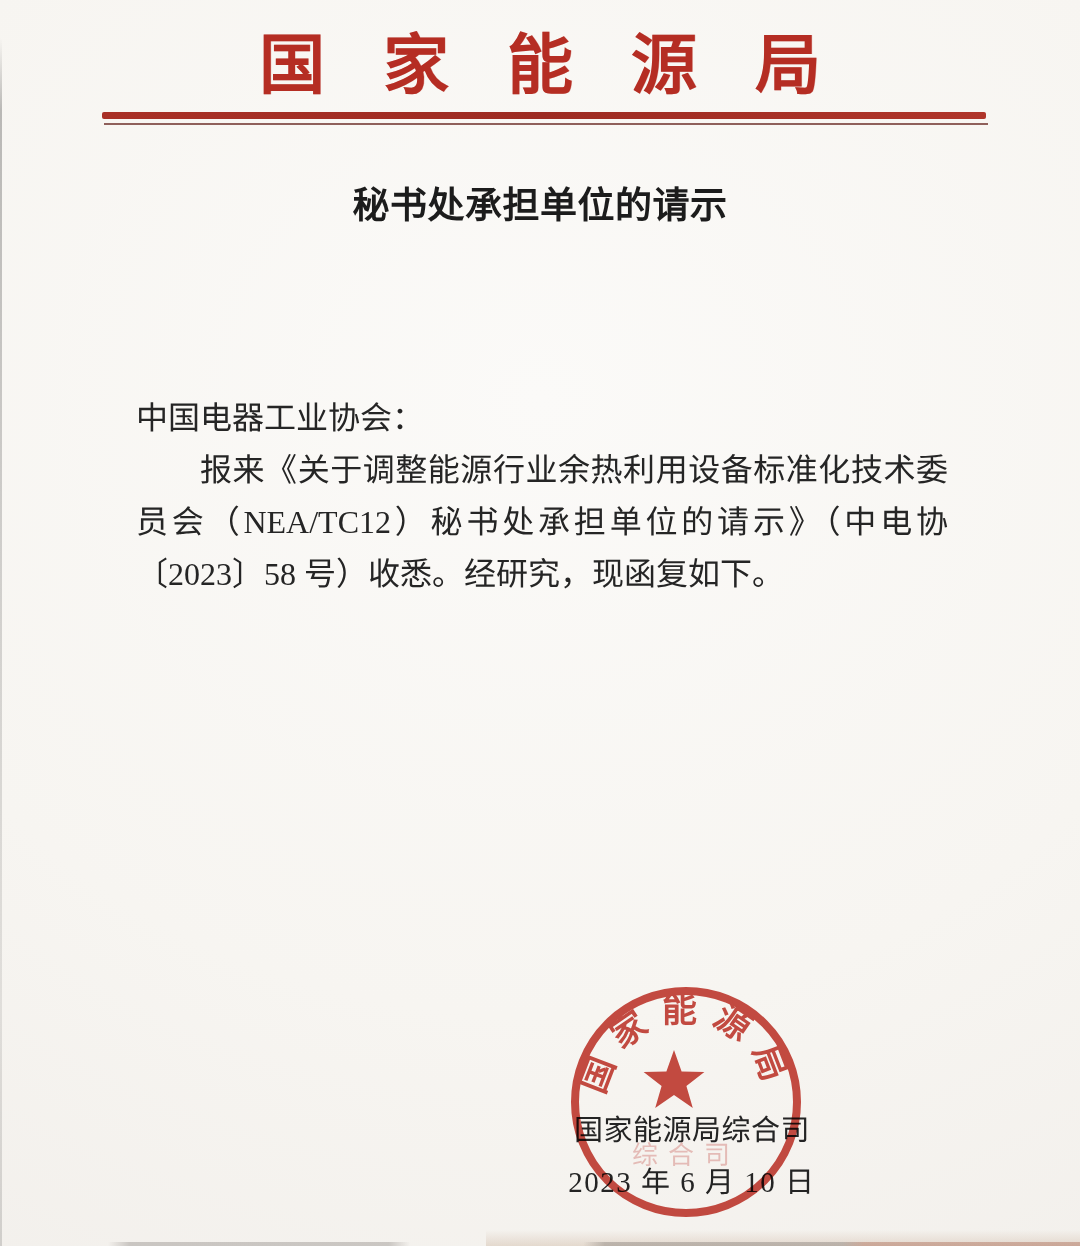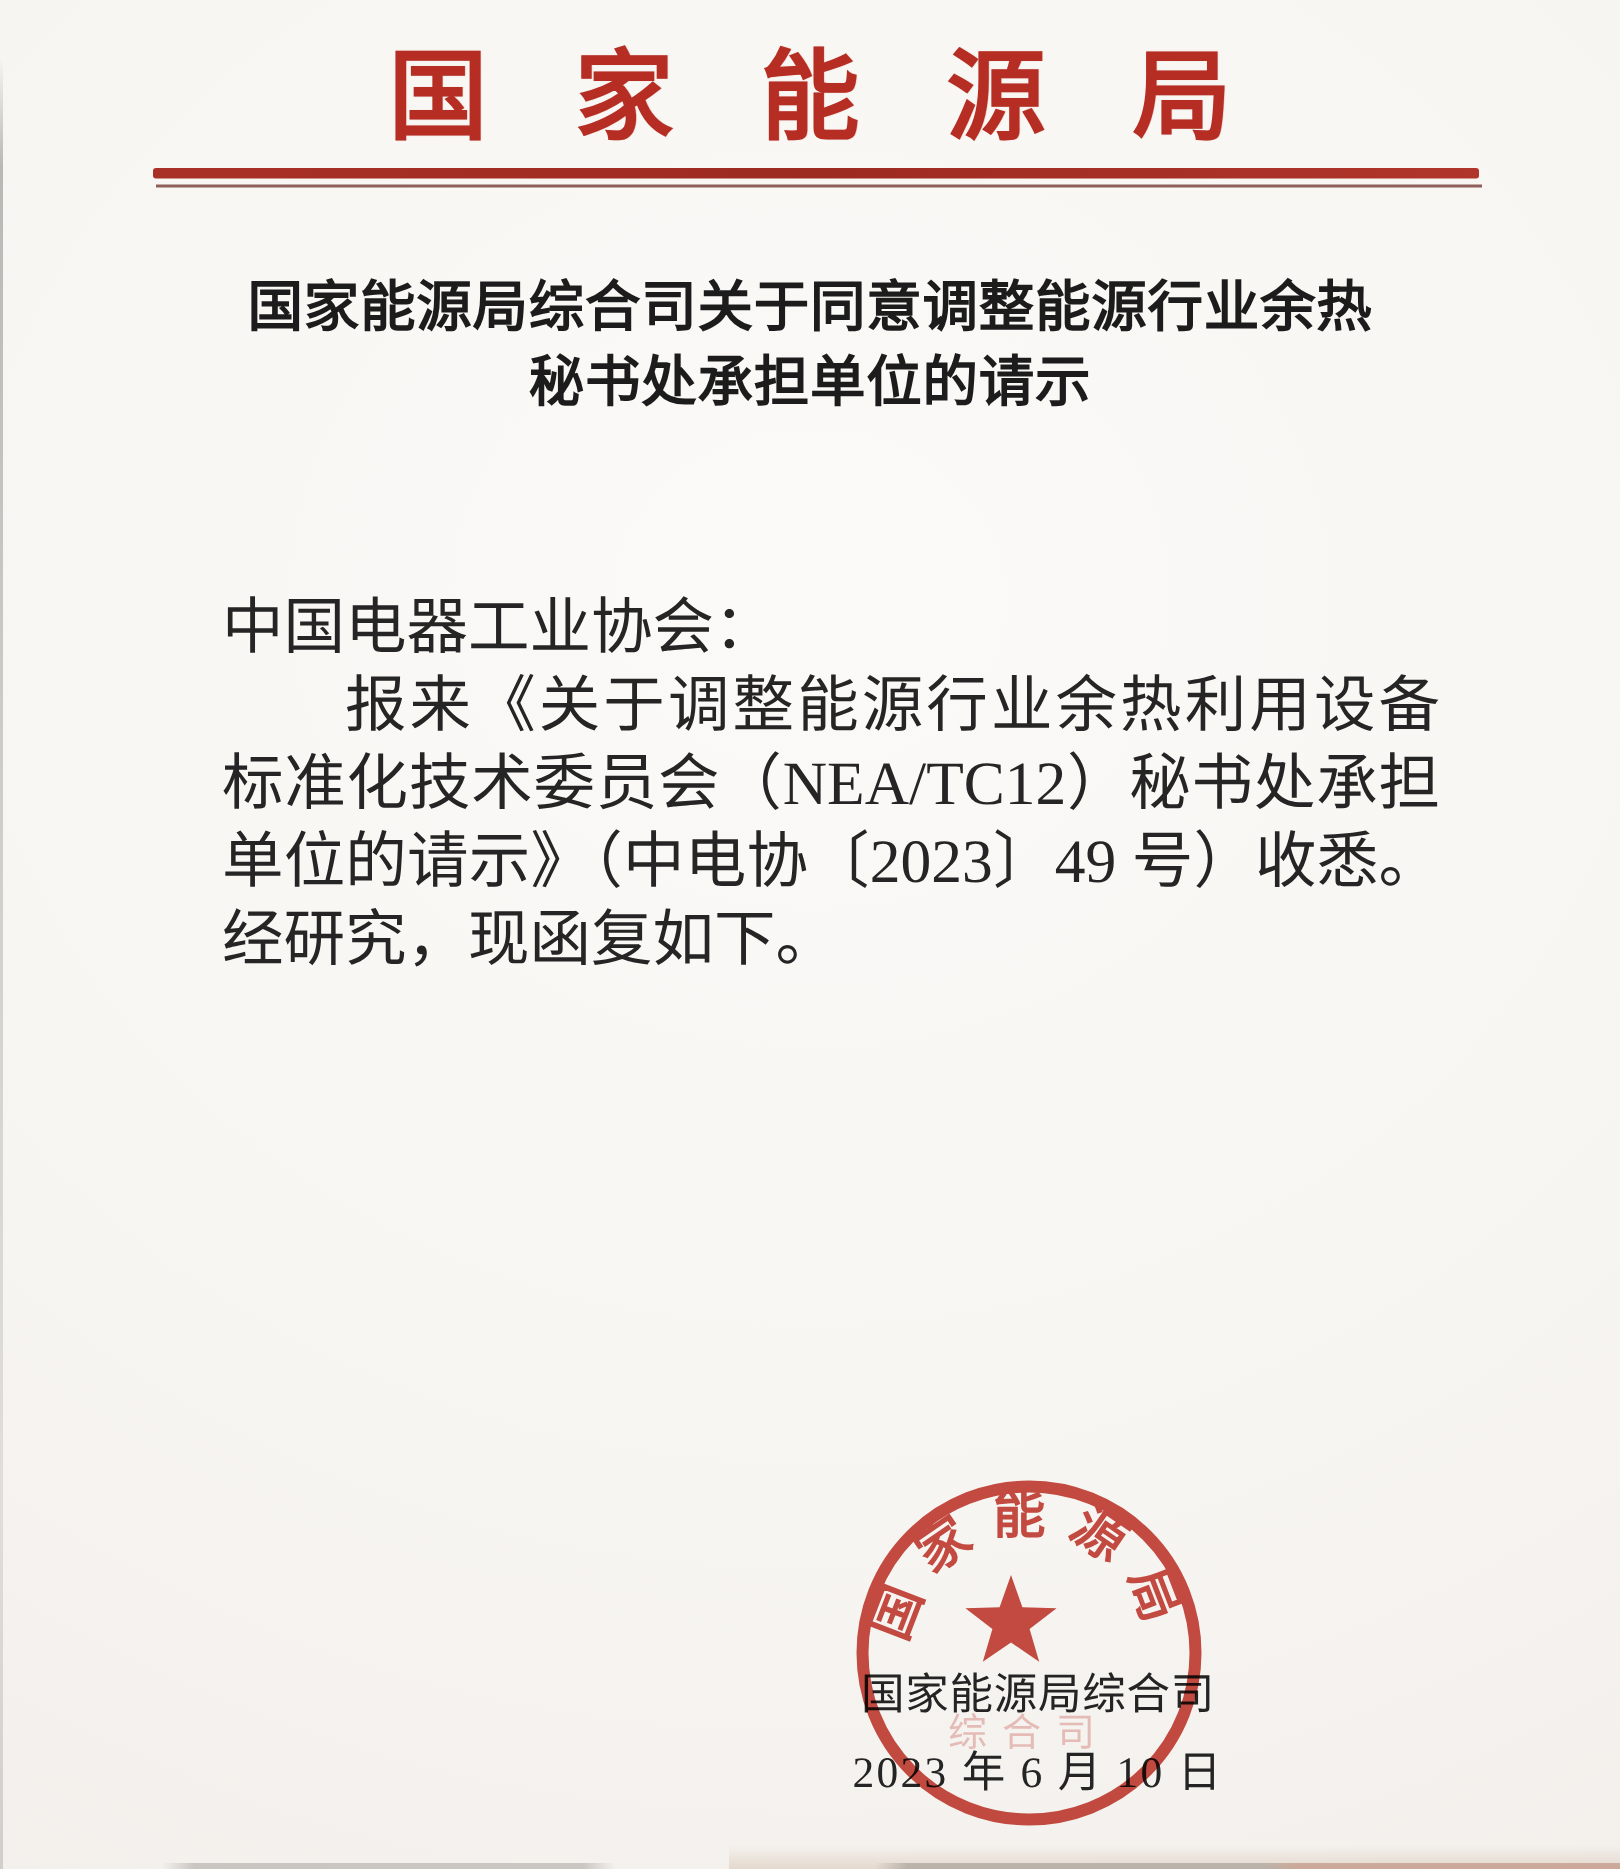--- a/index.html
+++ b/index.html
@@ -56,23 +56,23 @@
     font-size: 37px;
     line-height: 50px;
     font-weight: 700;
     color: #1c1c1c;
     letter-spacing: 0.5px;
   }
 
   
   .doc-body {
     position: absolute;
-    top: 392px; left: 148px;
+    top: 392px; left: 136px;
     width: 812px;
-    font-size: 41px;
+    font-size: 32px;
     line-height: 52px;
     color: #252525;
     text-align: justify;
     text-justify: inter-character;
     word-break: normal;
     font-family: Liberation Serif, serif;
   }
   .doc-body p { margin: 0; }
   .doc-body p.indent { text-indent: 2em; }
 
@@ -128,27 +128,26 @@
 </head>
 <body>
 
 <div class="page">
 
   <div class="agency">国家能源局</div>
   <div class="rule-thick"></div>
   <div class="rule-thin"></div>
 
   <div class="doc-title">
-    <div>国家能源局综合司关于同意调整能源行业余热</div>
     <div>秘书处承担单位的请示</div>
   </div>
 
   <div class="doc-body">
     <p>中国电器工业协会：</p>
-    <p class="indent">报来《关于调整能源行业余热利用设备标准化技术委员会（NEA/TC12）秘书处承担单位的请示》（中电协〔2023〕49 号）收悉。经研究，现函复如下。</p>
+    <p class="indent">报来《关于调整能源行业余热利用设备标准化技术委员会（NEA/TC12）秘书处承担单位的请示》（中电协〔2023〕58 号）收悉。经研究，现函复如下。</p>
   </div>
 
   <div class="sig-block signer">国家能源局综合司</div>
   <div class="sig-block sig-date">2023 年 6 月 10 日</div>
 
   <svg class="seal" viewBox="0 0 272 272" aria-hidden="true">
     <g fill="#c2342a" stroke="none">
       <circle cx="136" cy="136" r="111" fill="none" stroke="#c2342a" stroke-width="8"></circle>
       <defs>
         <path id="sealArc" d="M 56 136 A 80 80 0 0 1 216 136" fill="none"></path>

